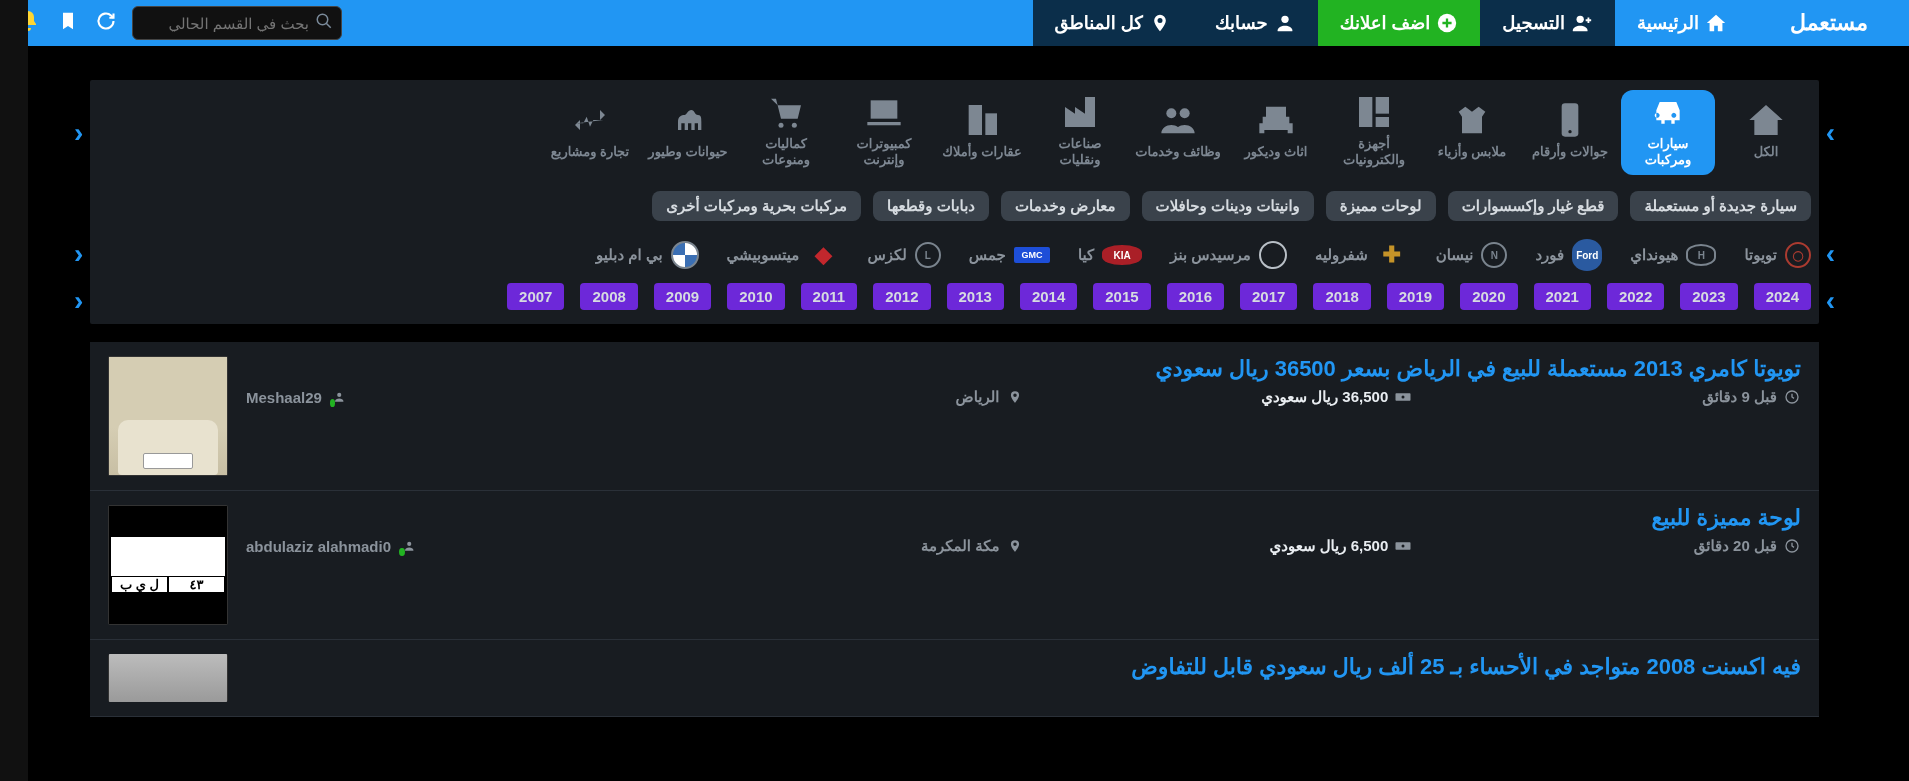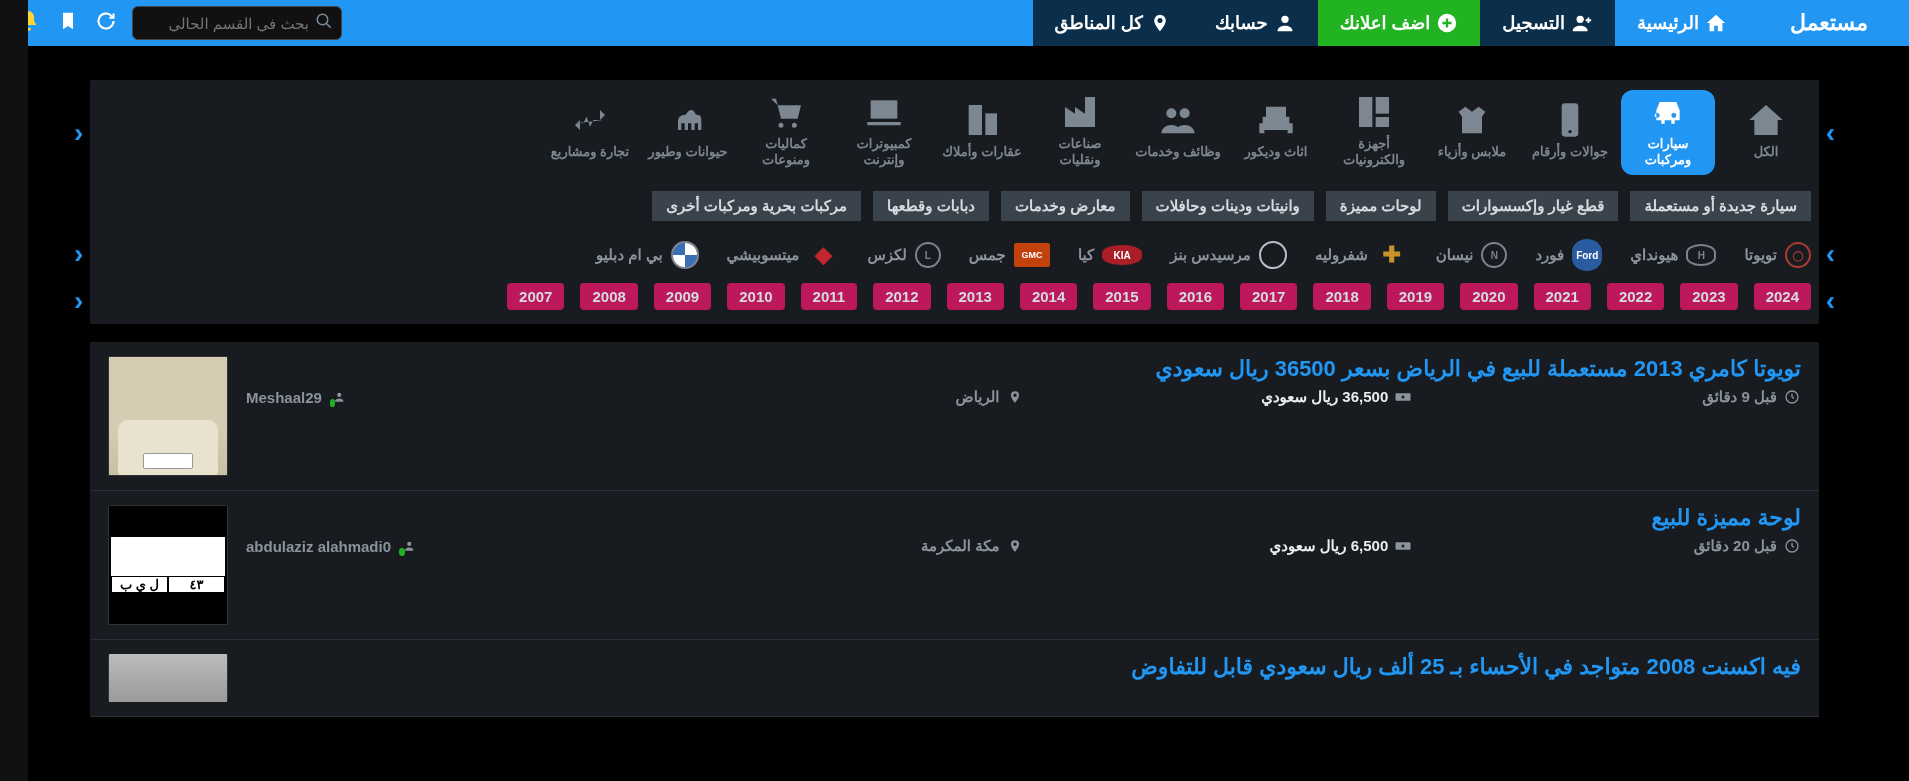--- a/index.html
+++ b/index.html
@@ -149,21 +149,21 @@
 
 
 .sub-row {
   padding: 6px 8px 10px 8px;
   gap: 12px;
   direction: rtl;
 }
 .sub-pill {
   background: #3a424b;
   color: #d6dbe0;
-  border-radius: 0;
+  border-radius: 8px;
   padding: 6px 14px;
   font-size: 15px;
   font-weight: 700;
   cursor: pointer;
 }
 
 
 .brand-row {
   padding: 8px 8px 6px 8px;
   gap: 28px;
@@ -188,32 +188,32 @@
   font-size: 10px;
   font-weight: 900;
 }
 .toyota-b { border: 2px solid #aa3b30; color: #aa3b30; border-radius: 50%; width: 26px; height: 26px; }
 .hyundai-b { border: 2px solid #7a848e; color: #7a848e; border-radius: 50% / 40%; width: 30px; height: 22px; }
 .ford-b { background: #2a5aa0; color: #fff; border-radius: 50% / 40%; width: 30px; height: 32px; }
 .nissan-b { border: 2px solid #7a848e; color: #7a848e; border-radius: 50%; width: 26px; height: 26px; }
 .chevy-b { color: #c59328; font-size: 22px; }
 .mercedes-b { border: 2px solid #b8bfc6; border-radius: 50%; width: 28px; height: 28px; position: relative; }
 .kia-b { background: #aa1f27; color: #fff; border-radius: 50% / 40%; width: 40px; height: 20px; }
-.gmc-b { background: #c2410c; color: #fff; width: 36px; height: 24px; border-radius: 2px; font-size: 9px; }
+.gmc-b { background: #1d4ed8; color: #fff; width: 36px; height: 16px; border-radius: 2px; font-size: 9px; }
 .lexus-b { border: 2px solid #7a848e; color: #7a848e; border-radius: 50%; width: 26px; height: 26px; }
 .mitsu-b { color: #c2272d; font-size: 22px; }
 .bmw-b { border: 2px solid #7a848e; border-radius: 50%; width: 28px; height: 28px; background: conic-gradient(#fff 0 25%, #3b6fb3 0 50%, #fff 0 75%, #3b6fb3 0 100%); }
 
 
 .year-row {
   padding: 6px 8px 14px 8px;
   gap: 16px;
 }
 .year-pill {
-  background: #be185d;
+  background: #6d28d9;
   color: #d6dbe0;
   border-radius: 4px;
   padding: 5px 12px;
   font-size: 15px;
   font-weight: 700;
   cursor: pointer;
 }
 
 
 .listings { margin-top: 18px; }

